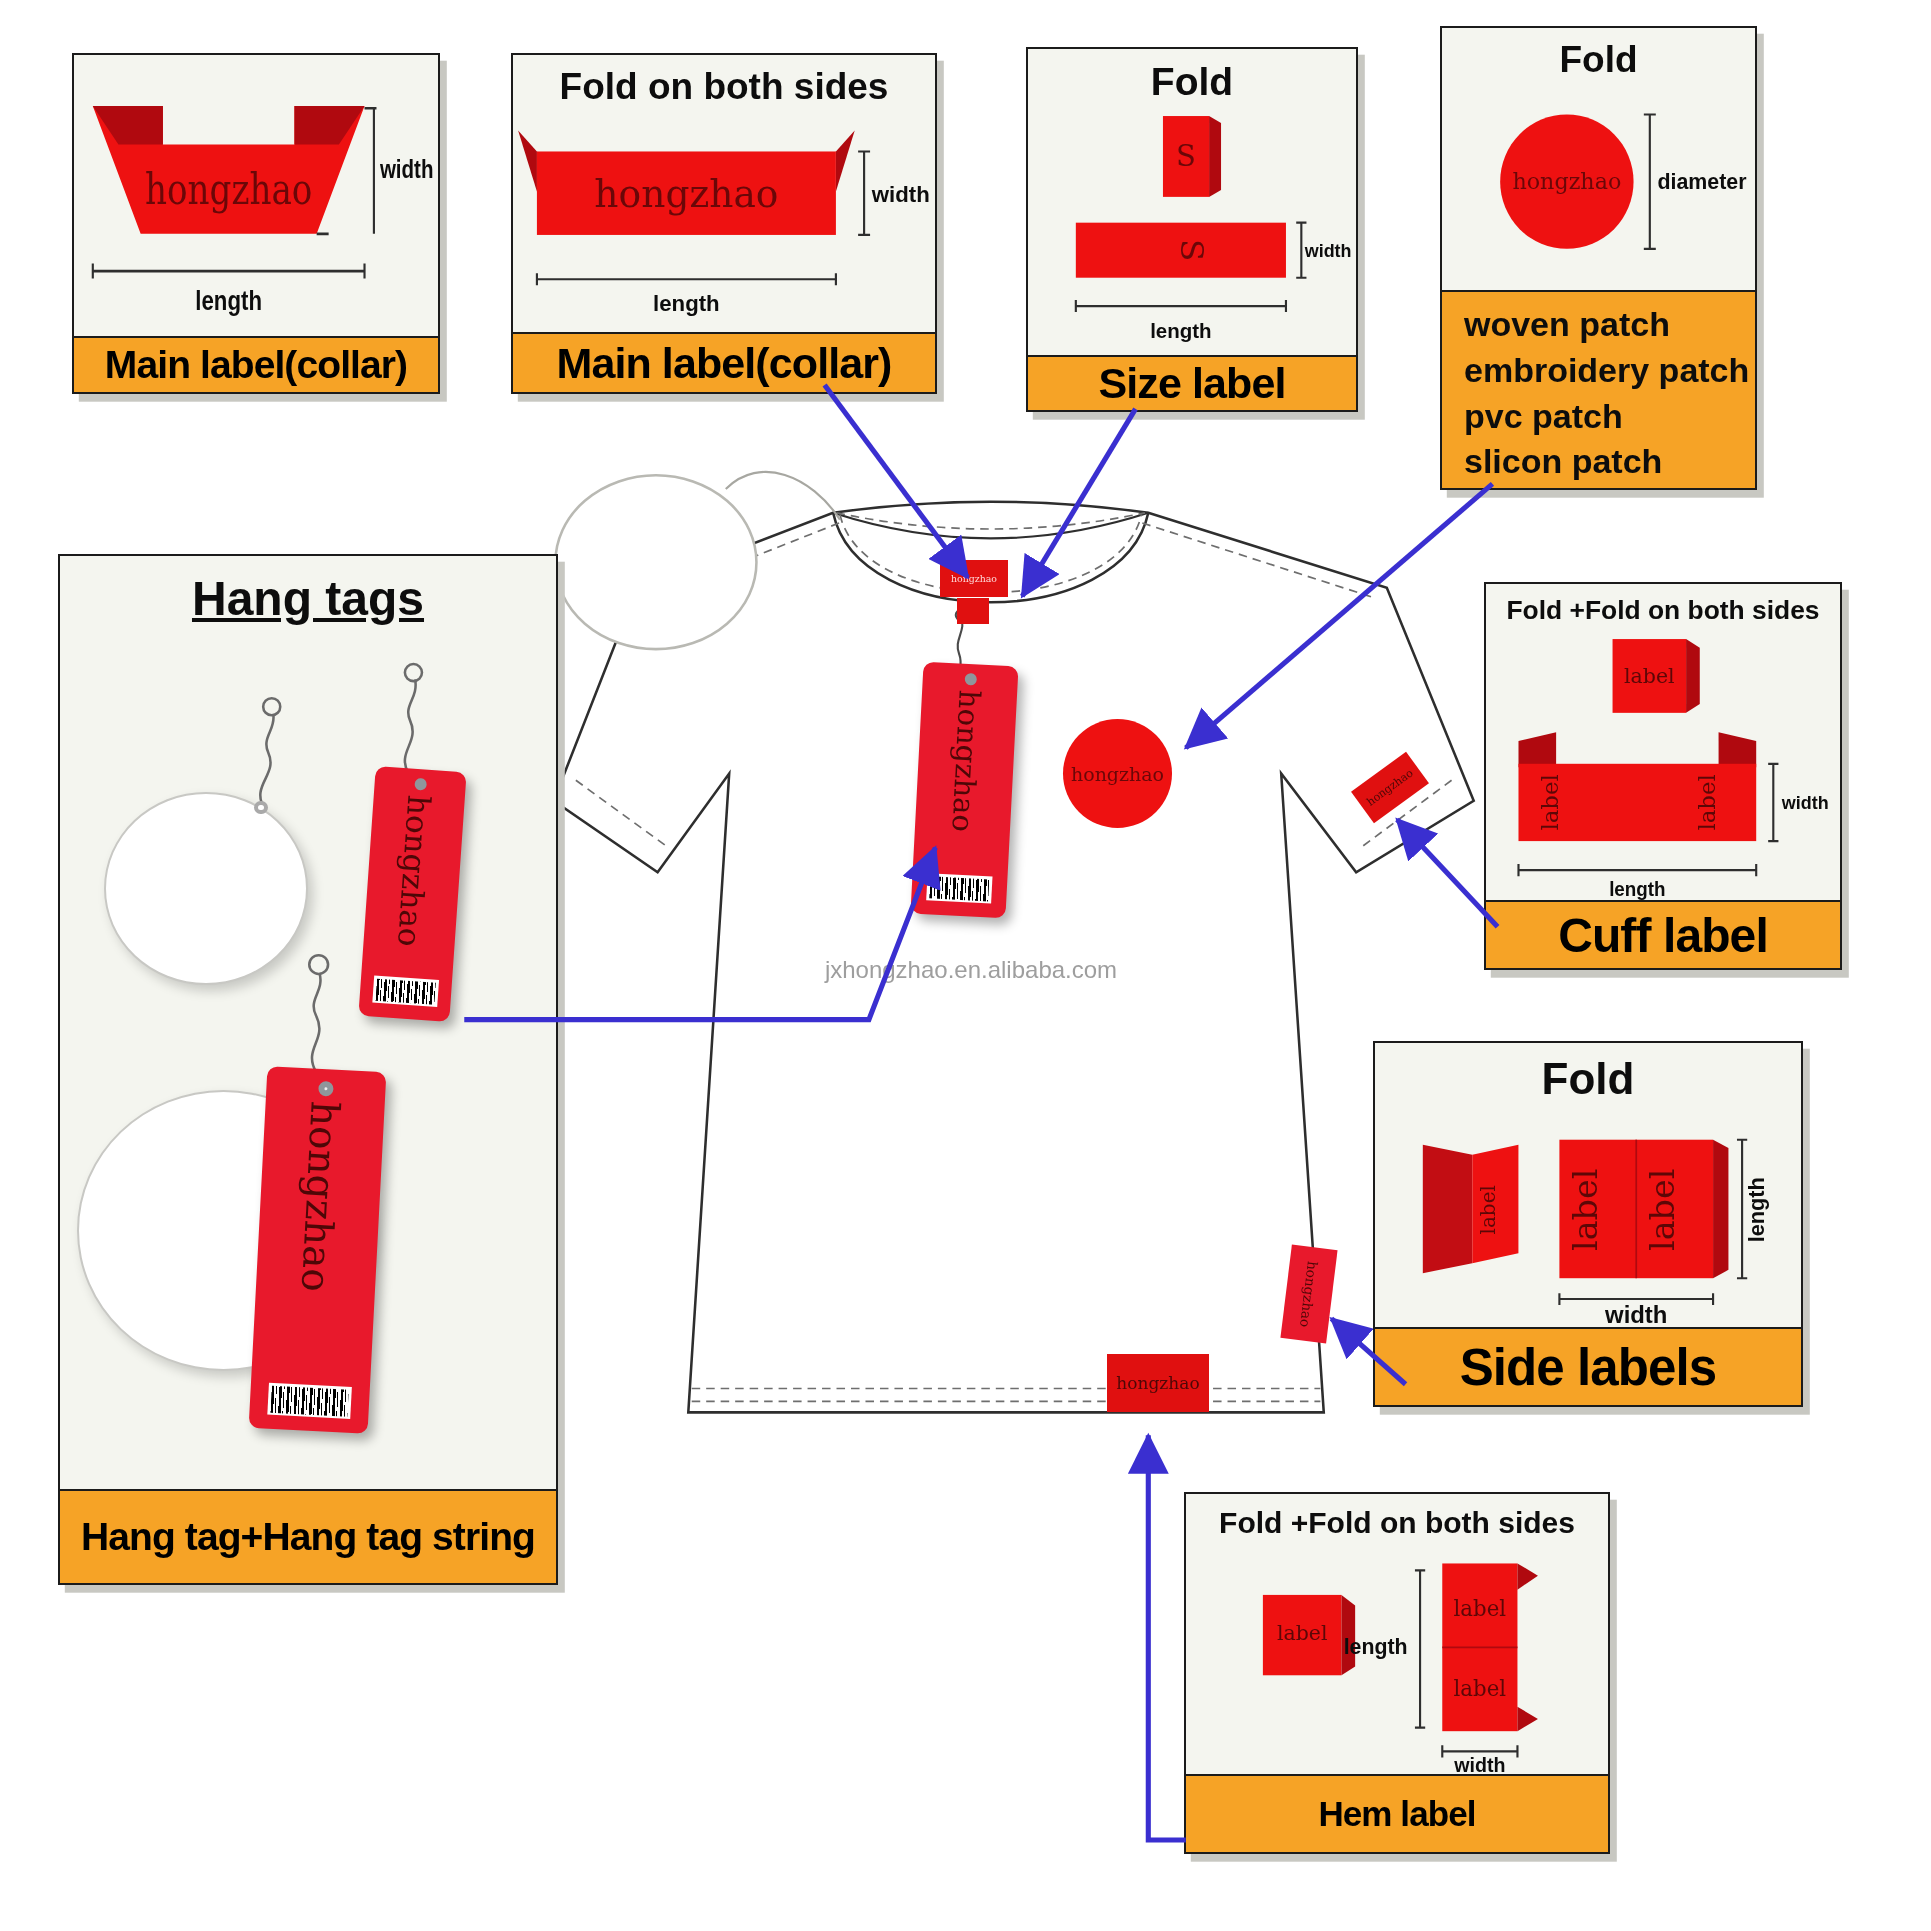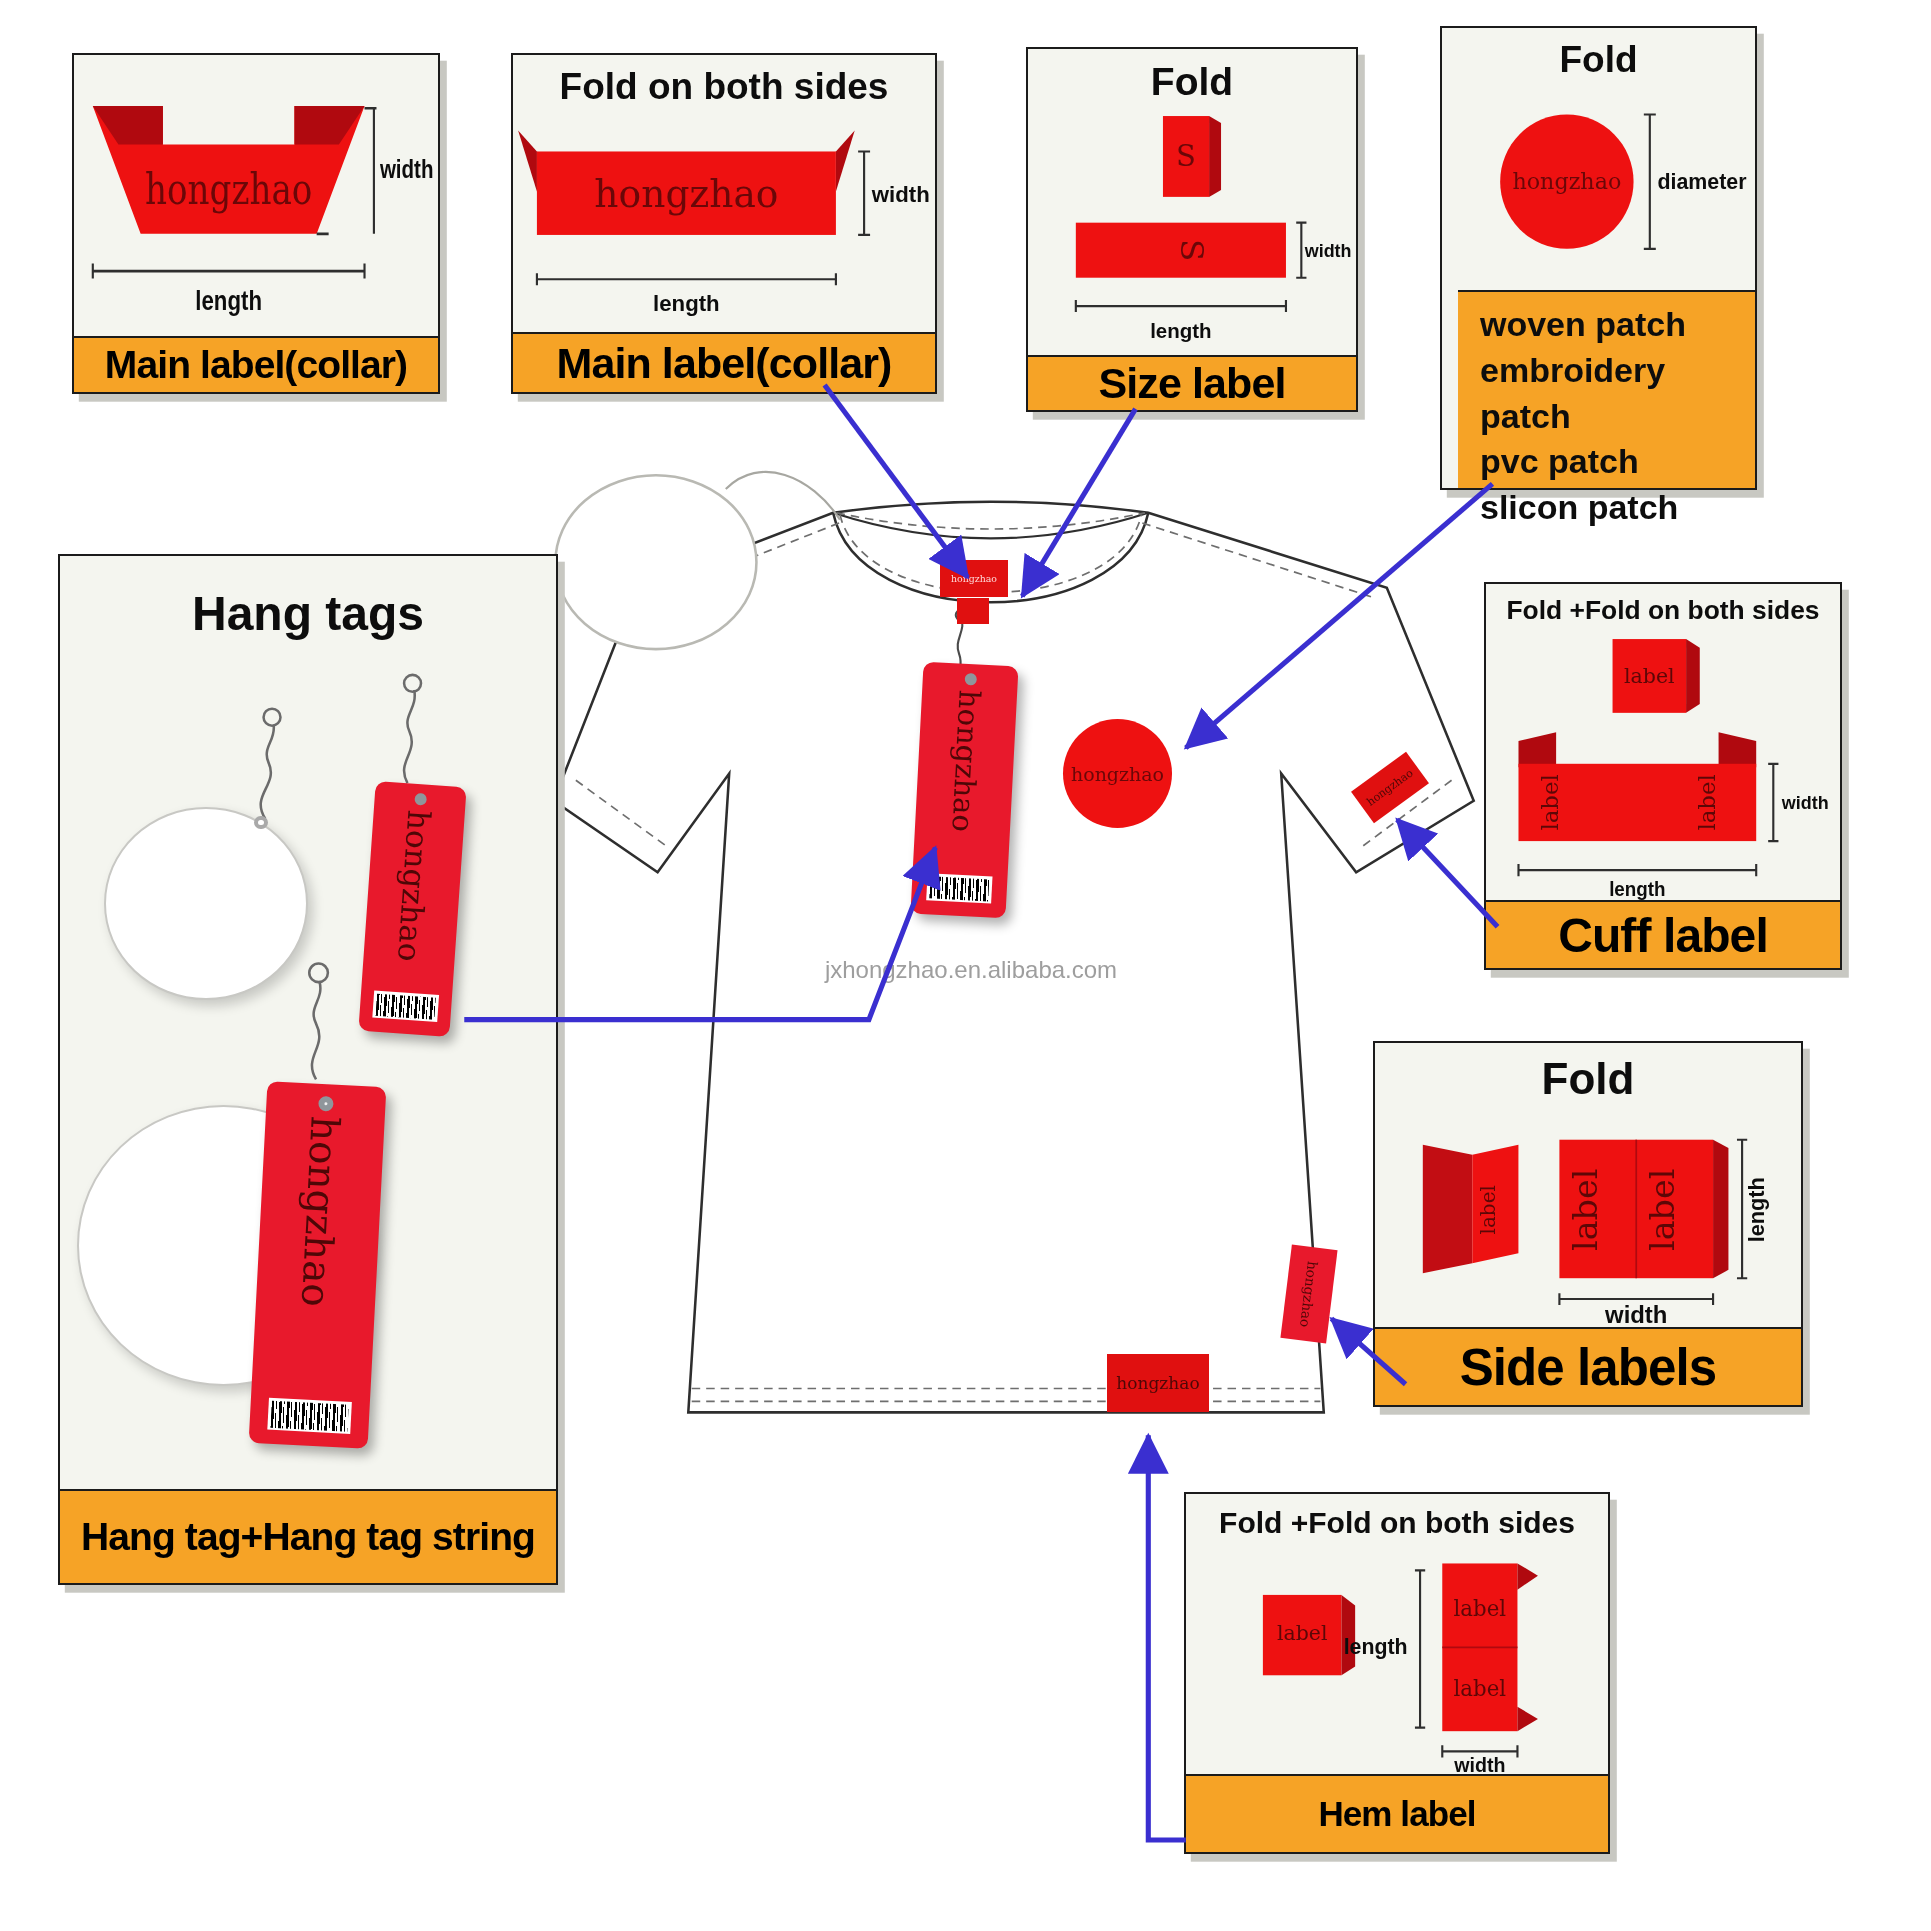--- a/index.html
+++ b/index.html
@@ -18,21 +18,21 @@
     background:#f4f5ef; border:2.6px solid #1b1b1b; box-shadow:6.8px 7.7px 0 #c8c8c2;
   }
   .panel-title { text-align:center; font-weight:bold; line-height:1.1; padding-top:12px; }
   .graphic { position:relative; flex:1; overflow:hidden; }
   .graphic > svg { position:absolute; inset:0; width:100%; height:100%; }
   .caption {
     background:#f6a326; border-top:2.6px solid #1b1b1b; font-weight:bold;
     display:flex; align-items:center; justify-content:center; color:#000;
     letter-spacing:-0.9px; white-space:nowrap;text-align:right;
   }
-  .patch-list { background:#f6a326; border-top:2.6px solid #1b1b1b; padding:10.2px 0 0 22px;margin-left:16px; }
+  .patch-list { background:#f6a326; border-top:2.6px solid #1b1b1b; padding:10.2px 0 0 22px; }
   .patch-list div { font-weight:bold; font-size:34px; line-height:1.35; }
 
   
   .dim   { font-family:"Liberation Sans",sans-serif; font-weight:bold; fill:#0d0d0d; }
   .serifbrand { font-family:"DejaVu Serif",serif; fill:#6b0708; }
   .lbl   { font-family:"DejaVu Serif",serif; fill:#5d0707; }
   .bracket { stroke:#2e2e2e; stroke-width:2.5; fill:none; }
   .redshape { fill:#ee1111; }
   .darkfold { fill:#b0090f; }
   .seam { stroke:#6e6e6e; stroke-width:2; stroke-dasharray:10 7; fill:none; }
@@ -185,21 +185,21 @@
   </div>
   <div class="patch-list" style="height:198px;">
     <div>woven patch</div>
     <div>embroidery patch</div>
     <div>pvc patch</div>
     <div>slicon patch</div>
   </div>
 </div>
 
 <div class="panel" style="left:58px;top:554px;width:500px;height:1031px;">
-  <div class="panel-title" style="font-size:48px;padding-top:32px;">Hang tags</div>
+  <div class="panel-title" style="font-size:48px;padding-top:17px;text-decoration:underline;">Hang tags</div>
   <div class="graphic">
     <div class="oval-tag" style="left:44px;top:166px;width:204px;height:193px;"></div>
     <div class="oval-hole" style="left:194px;top:175px;"></div>
     <div class="oval-tag" style="left:17px;top:464px;width:293px;height:281px;"></div>
     <div class="oval-hole" style="left:223px;top:482px;"></div>
     <svg viewBox="0 0 581 1002" style="position:absolute;inset:0;width:100%;height:100%;">
       <path class="stringline" d="M240,210 c-18,-28 16,-40 4,-66 c-8,-18 8,-26 6,-44"></path>
       <circle class="stringline" cx="248" cy="90" r="10"></circle>
       <path class="stringline" d="M408,168 c-14,-26 14,-36 2,-62 c-8,-18 10,-26 6,-48"></path>
       <circle class="stringline" cx="414" cy="50" r="10"></circle>

